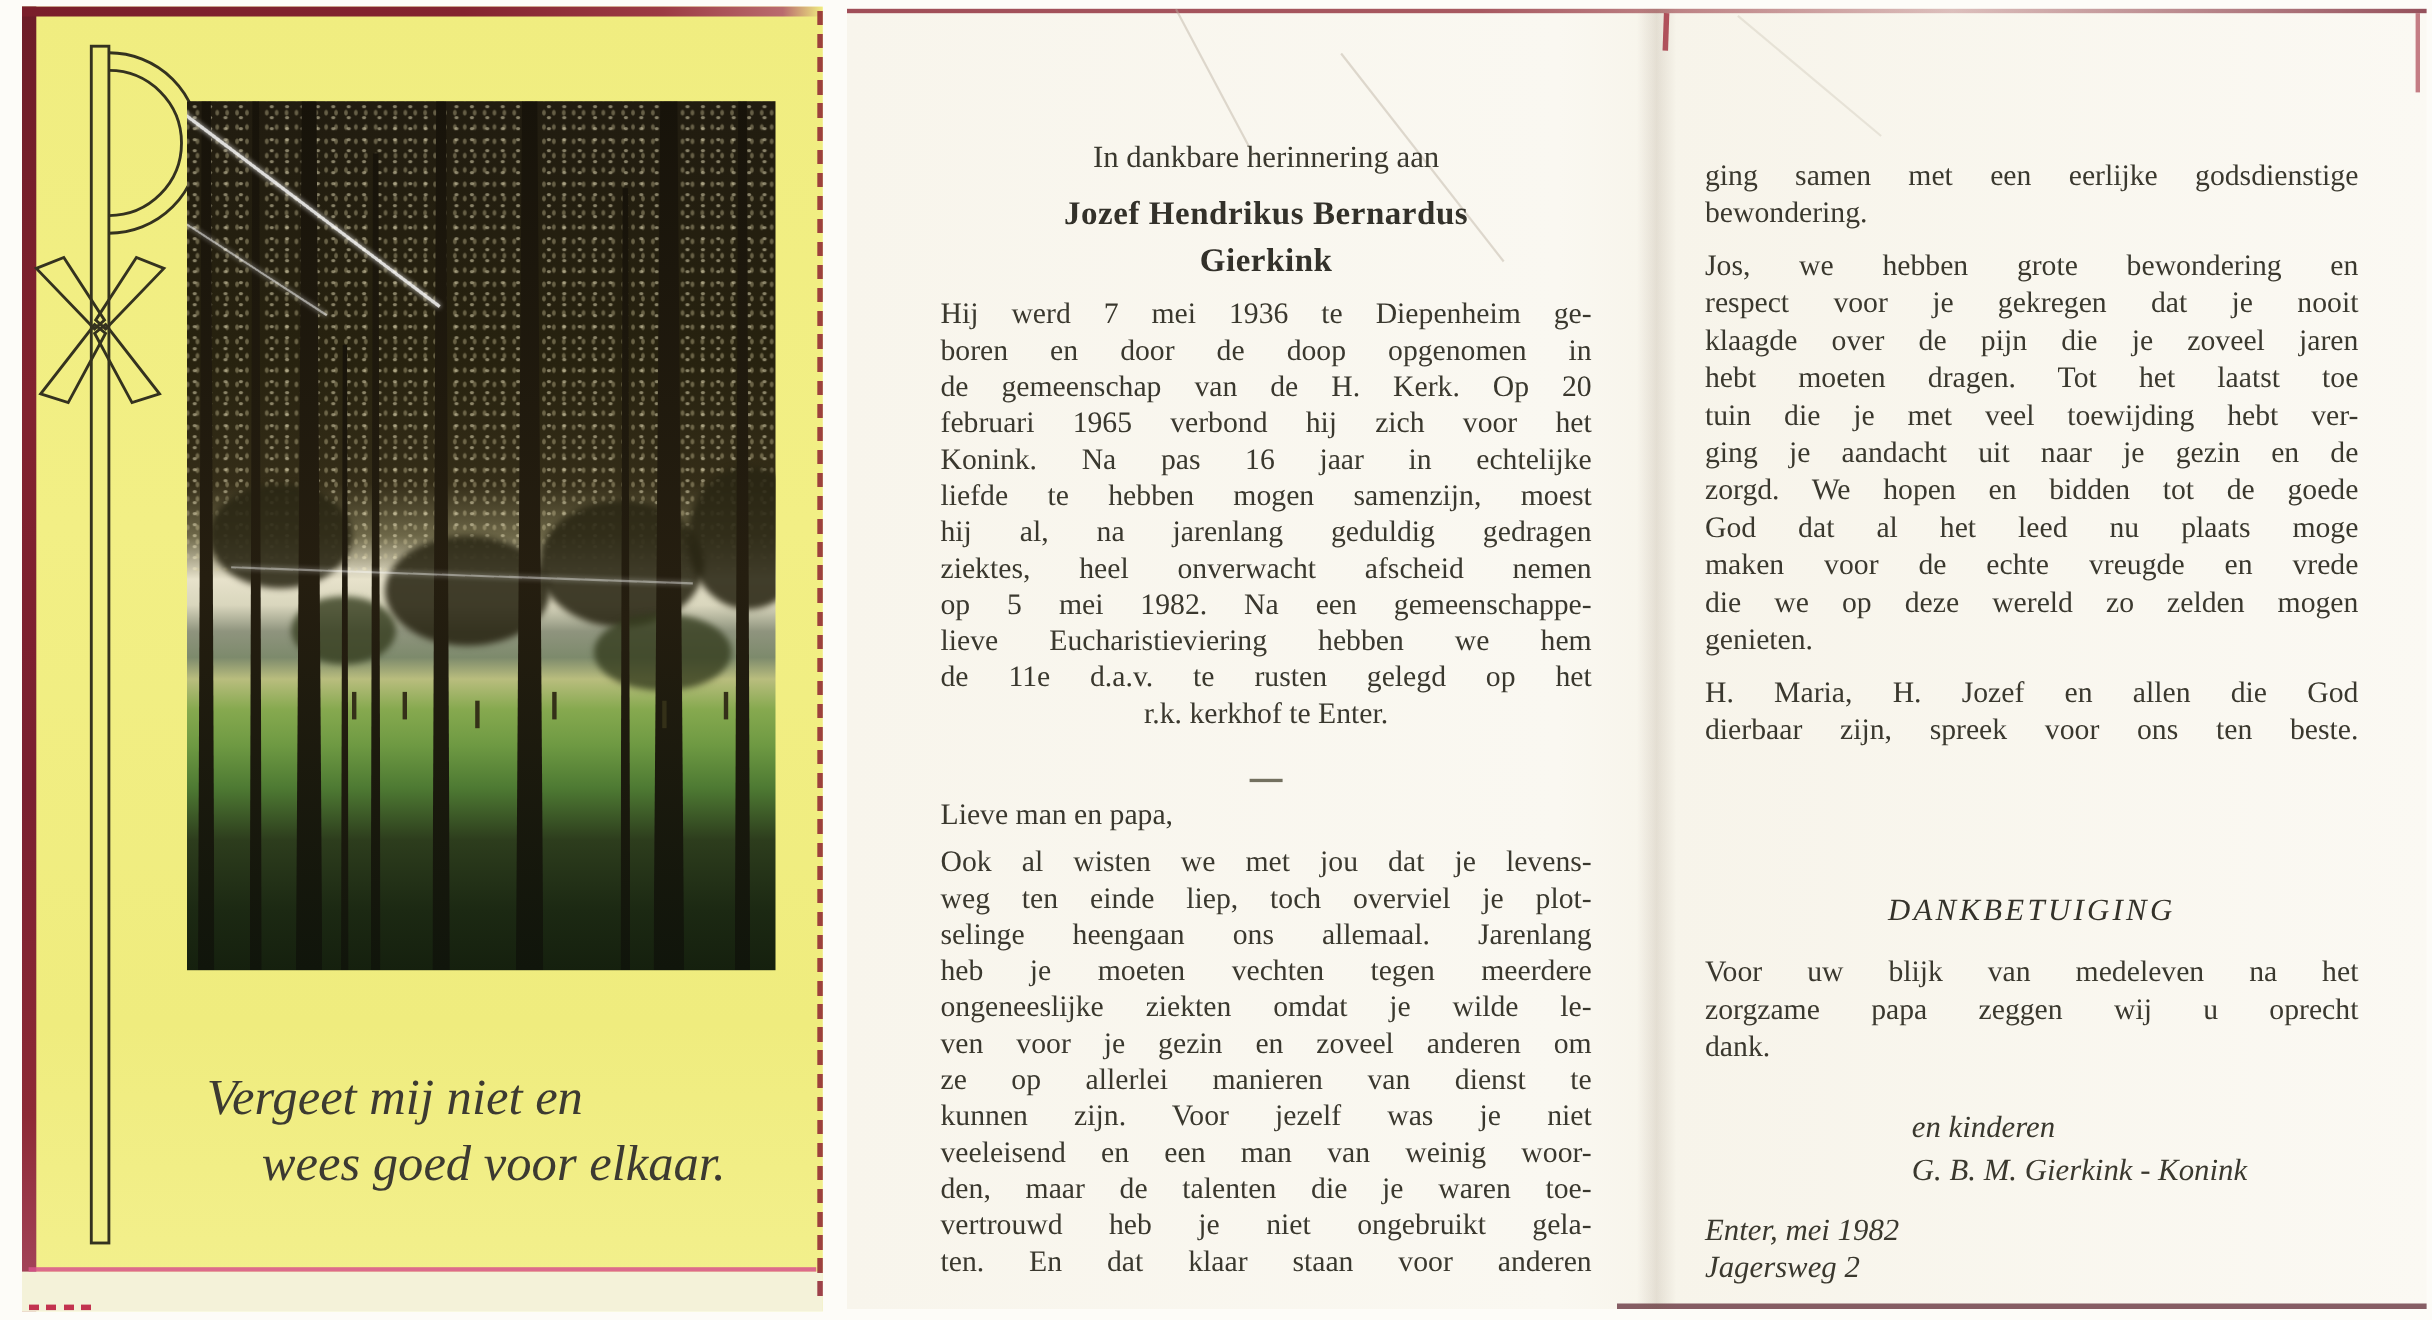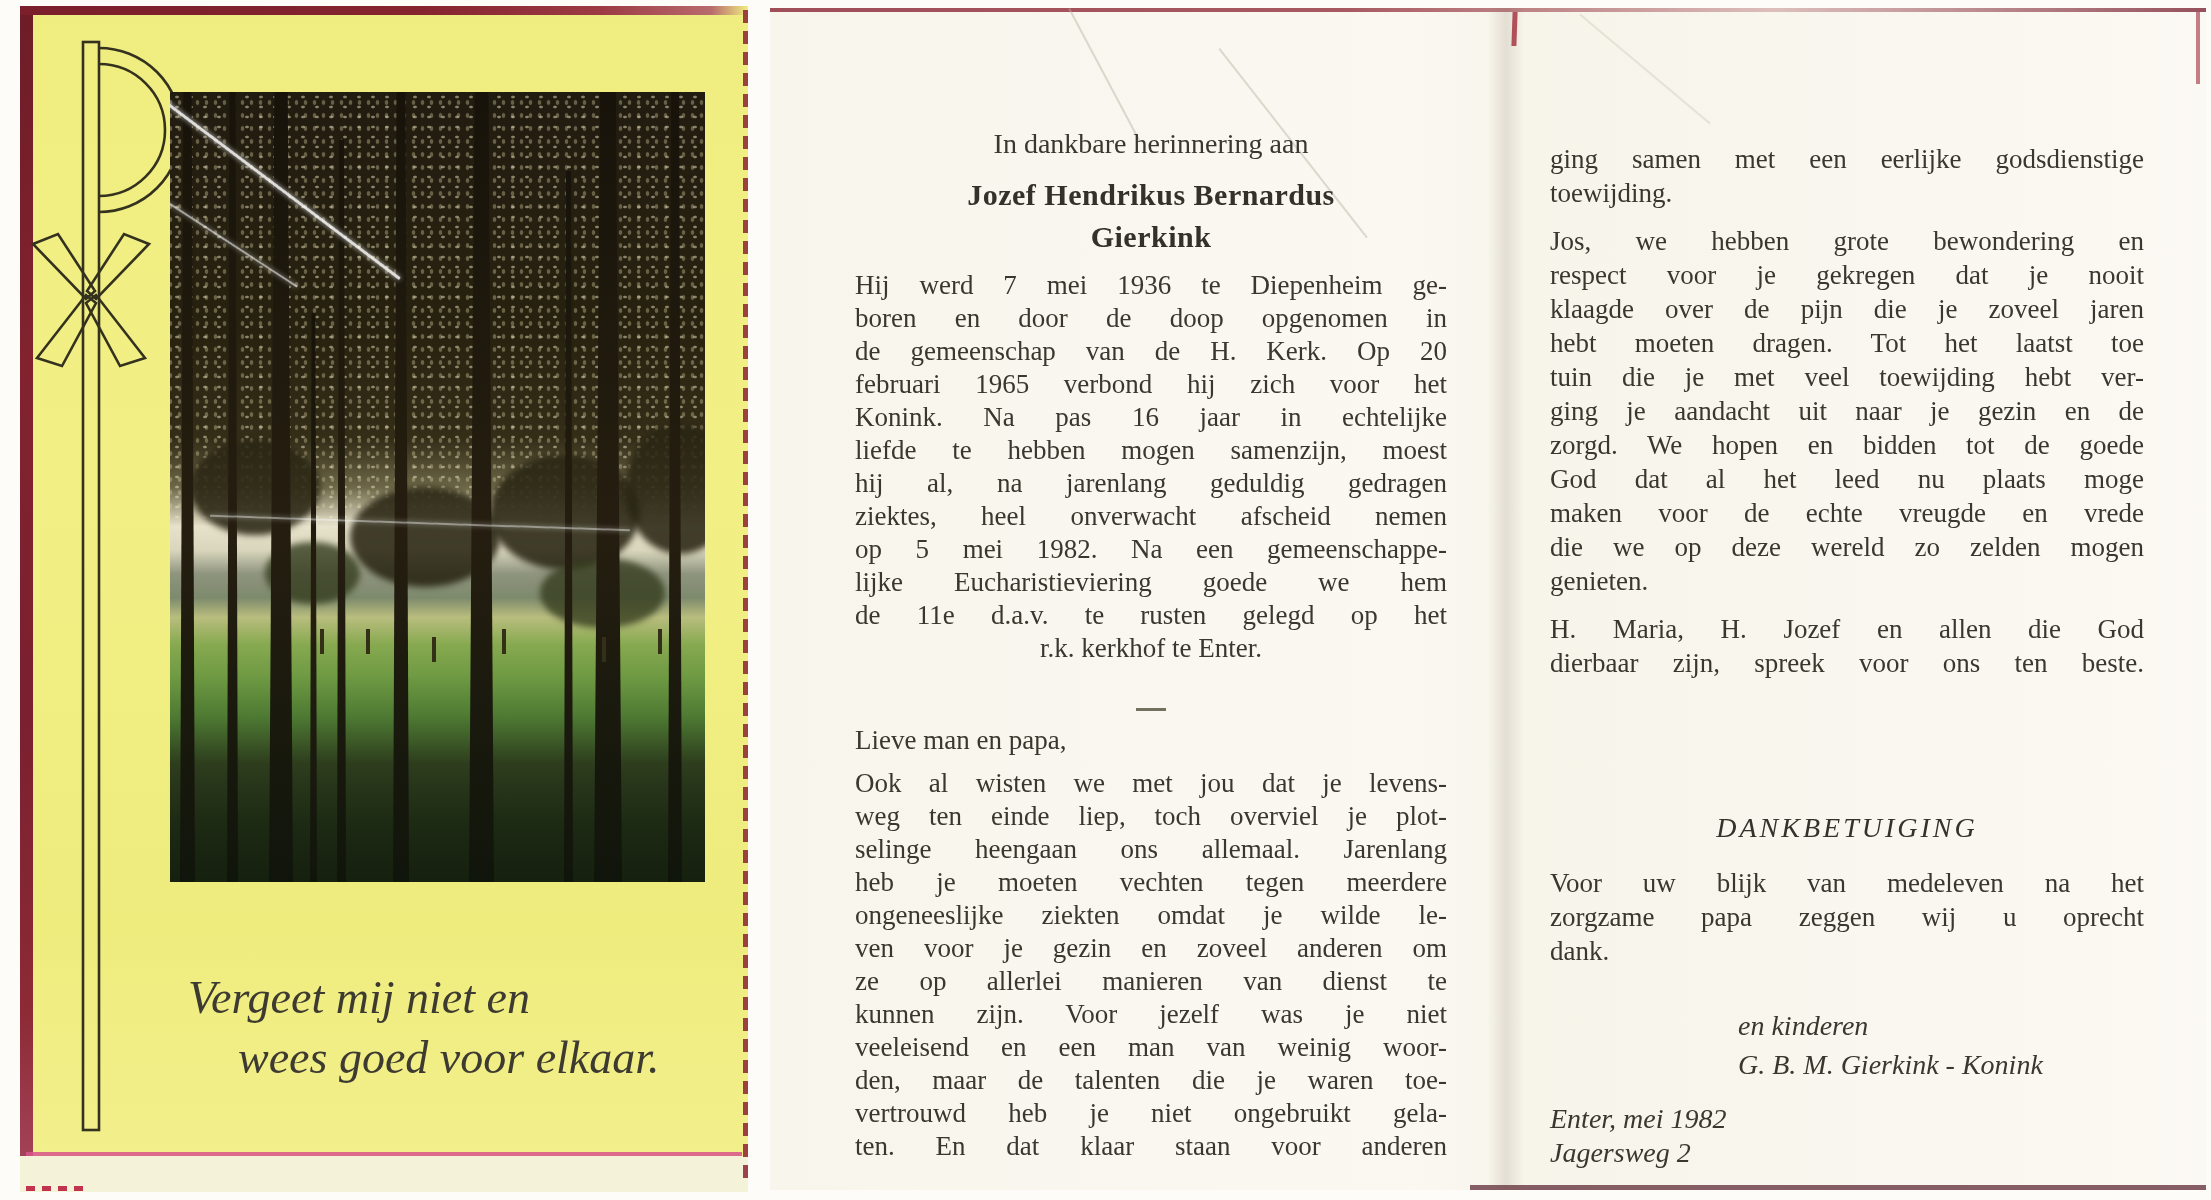--- a/index.html
+++ b/index.html
@@ -189,21 +189,21 @@
       <div class="blk para m-para1 center-last">
           <div class="tline">Hij werd 7 mei 1936 te Diepenheim ge-</div>
           <div class="tline">boren en door de doop opgenomen in</div>
           <div class="tline">de gemeenschap van de H. Kerk. Op 20</div>
           <div class="tline">februari 1965 verbond hij zich voor het</div>
           <div class="tline">Konink. Na pas 16 jaar in echtelijke</div>
           <div class="tline">liefde te hebben mogen samenzijn, moest</div>
           <div class="tline">hij al, na jarenlang geduldig gedragen</div>
           <div class="tline">ziektes, heel onverwacht afscheid nemen</div>
           <div class="tline">op 5 mei 1982. Na een gemeenschappe-</div>
-          <div class="tline">lijke Eucharistieviering goede we hem</div>
+          <div class="tline">lieve Eucharistieviering hebben we hem</div>
           <div class="tline">de 11e d.a.v. te rusten gelegd op het</div>
           <div class="tline last">r.k. kerkhof te Enter.</div>
         </div>
       <div class="blk divider">
           <div class="dash"></div>
         </div>
       <div class="blk salutation">Lieve man en papa,</div>
       <div class="blk para m-para2 stretch-last">
           <div class="tline">Ook al wisten we met jou dat je levens-</div>
           <div class="tline">weg ten einde liep, toch overviel je plot-</div>
@@ -216,21 +216,21 @@
           <div class="tline">veeleisend en een man van weinig woor-</div>
           <div class="tline">den, maar de talenten die je waren toe-</div>
           <div class="tline">vertrouwd heb je niet ongebruikt gela-</div>
           <div class="tline last">ten. En dat klaar staan voor anderen</div>
         </div>
     </div>
 
     <div class="col col-right">
       <div class="blk para r-para1 left-last">
           <div class="tline">ging samen met een eerlijke godsdienstige</div>
-          <div class="tline last">toewijding.</div>
+          <div class="tline last">bewondering.</div>
         </div>
       <div class="blk para r-para2 left-last">
           <div class="tline">Jos, we hebben grote bewondering en</div>
           <div class="tline">respect voor je gekregen dat je nooit</div>
           <div class="tline">klaagde over de pijn die je zoveel jaren</div>
           <div class="tline">hebt moeten dragen. Tot het laatst toe</div>
           <div class="tline">tuin die je met veel toewijding hebt ver-</div>
           <div class="tline">ging je aandacht uit naar je gezin en de</div>
           <div class="tline">zorgd. We hopen en bidden tot de goede</div>
           <div class="tline">God dat al het leed nu plaats moge</div>

